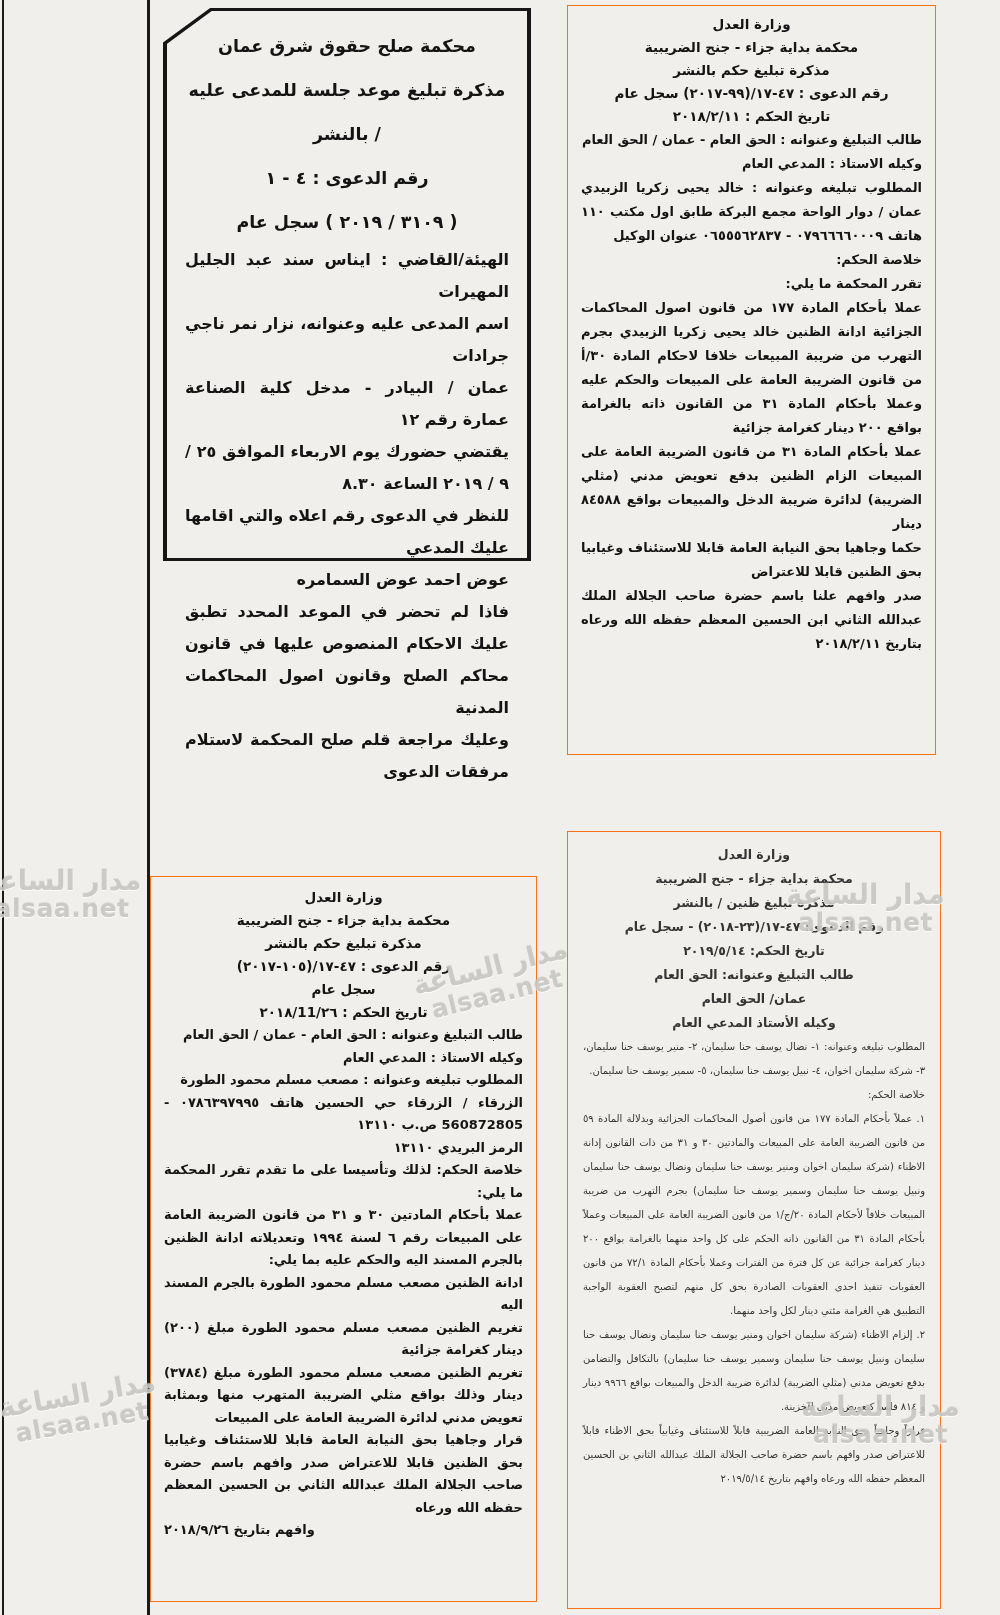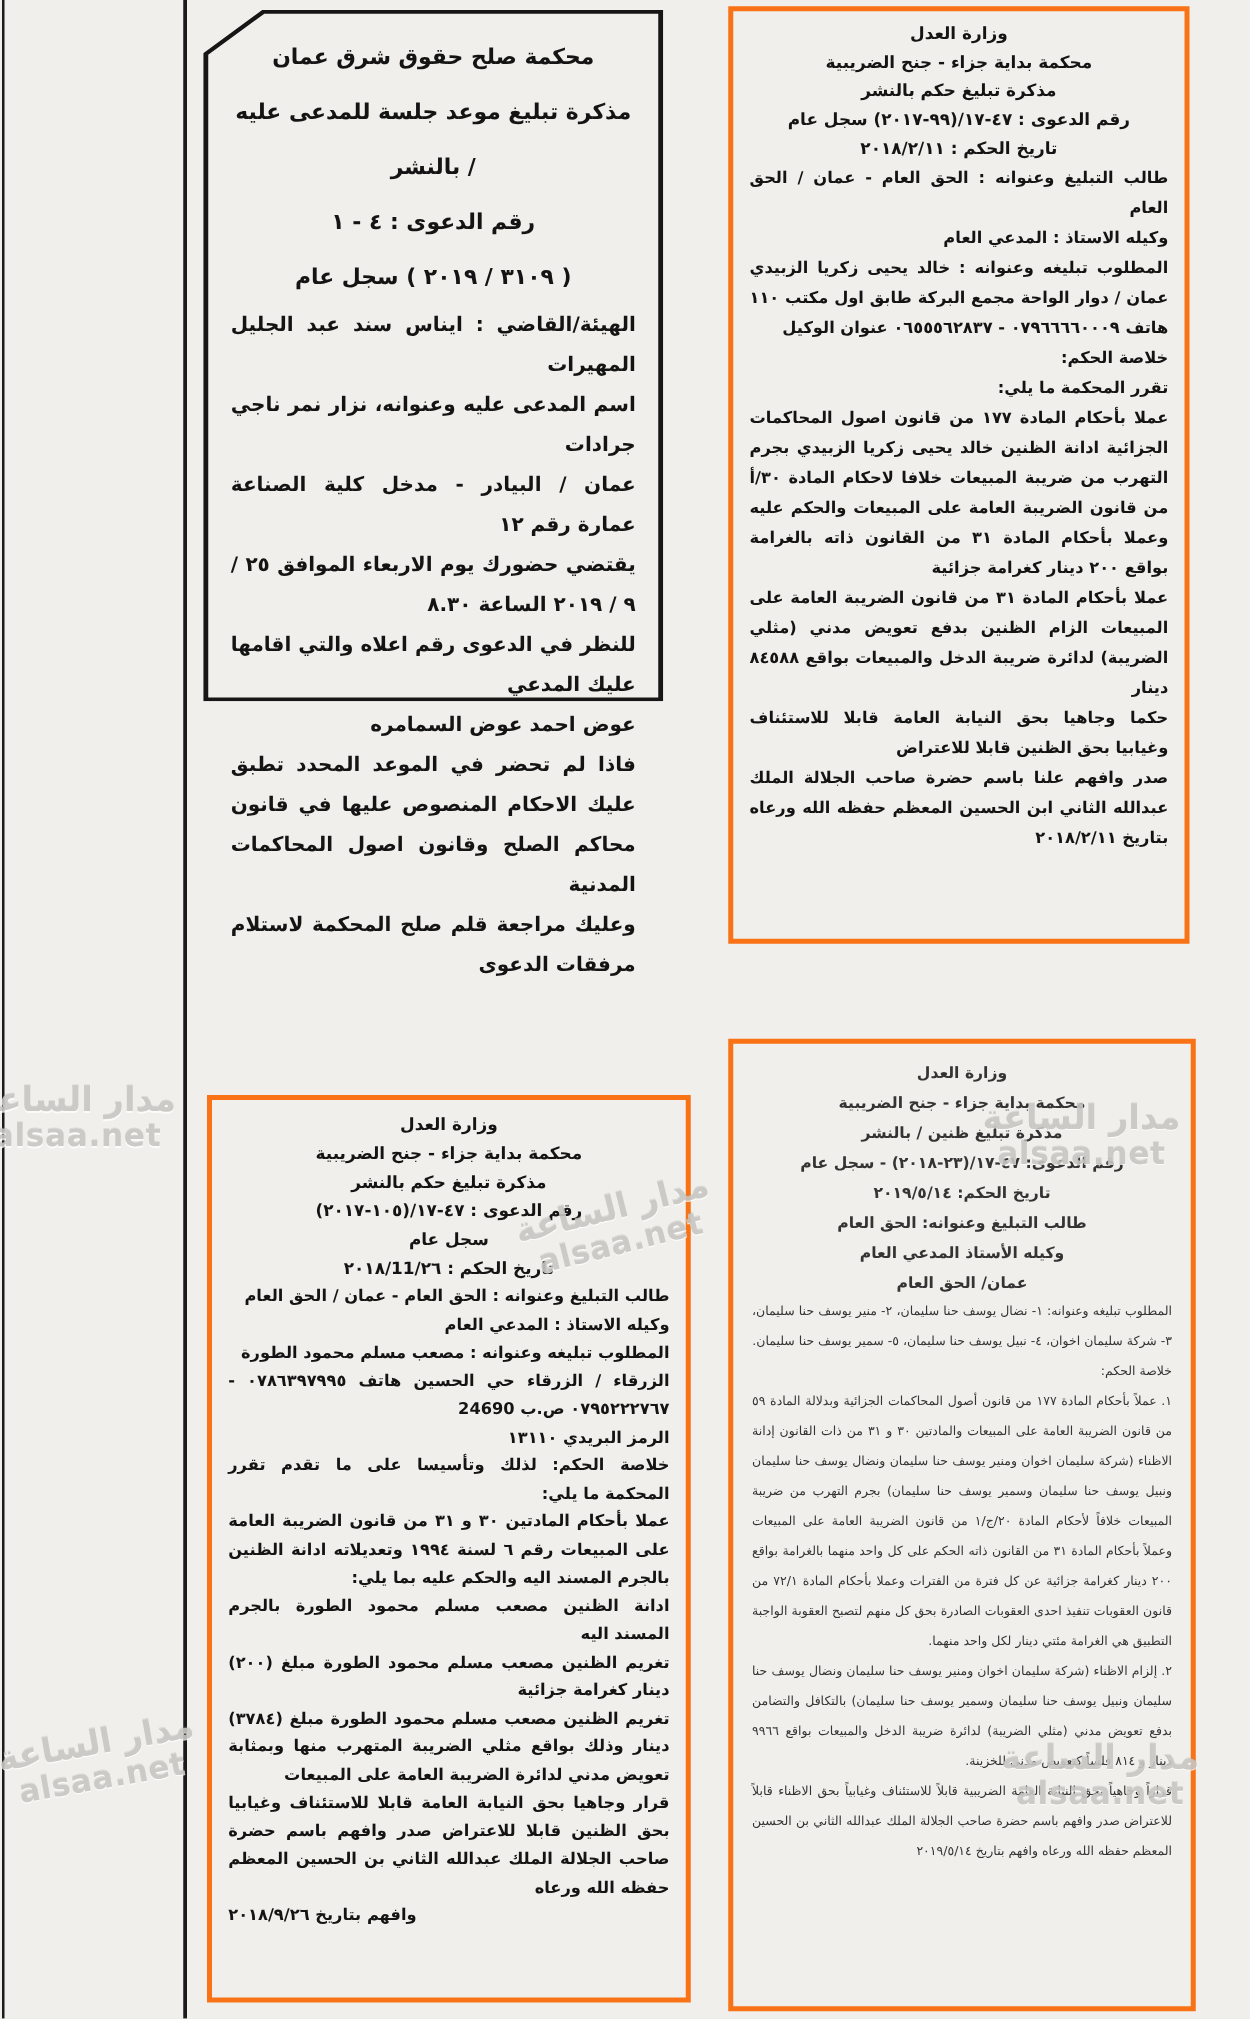--- a/index.html
+++ b/index.html
@@ -6,21 +6,21 @@
   .page{
     position:relative;width:1000px;height:1615px;margin:0 auto;
     background:#f0efeb;overflow:hidden;
     font-family:"DejaVu Sans", sans-serif;color:#161616;
   }
   .vrule{position:absolute;top:0;height:1615px;background:#1b1b1b;}
   .vrule.edge{left:2px;width:2px;}
   .vrule.center{left:147px;width:3px;}
 
   .box{position:absolute;box-sizing:border-box;color:#141414;}
-  .bordered{border:4px solid #f97316;margin-left:16px;}
+  .bordered{border:1px solid #f97316;}
 
   
   .box1{left:163px;top:8px;width:368px;height:553px;}
   .box1 .outline{position:absolute;inset:0;width:100%;height:100%;}
   .box1 .content{position:relative;padding:16px 22px 0 22px;}
   .box1 .hdr{font-size:17.5px;font-weight:bold;line-height:44px;text-align:center;margin:0;}
   .box1 .par{font-size:16px;font-weight:bold;line-height:32px;text-align:justify;margin:0;}
 
   
   .box2{left:567px;top:5px;width:369px;height:750px;padding:7px 13px;}
@@ -101,40 +101,40 @@
   <div class="box bordered box3">
     <p class="hdr">وزارة العدل</p>
     <p class="hdr">محكمة بداية جزاء - جنح الضريبية</p>
     <p class="hdr">مذكرة تبليغ حكم بالنشر</p>
     <p class="hdr">رقم الدعوى : ٤٧-١٧/(١٠٥-٢٠١٧)</p>
     <p class="hdr">سجل عام</p>
     <p class="hdr">تاريخ الحكم : ٢٠١٨/11/٢٦</p>
     <p class="par">طالب التبليغ وعنوانه : الحق العام - عمان / الحق العام</p>
     <p class="par">وكيله الاستاذ : المدعي العام</p>
     <p class="par">المطلوب تبليغه وعنوانه : مصعب مسلم محمود الطورة</p>
-    <p class="par">الزرقاء / الزرقاء حي الحسين هاتف ٠٧٨٦٣٩٧٩٩٥ - ٠٧٩٥٢٢٢٧٦٧ ص.ب 24690</p>
+    <p class="par">الزرقاء / الزرقاء حي الحسين هاتف ٠٧٨٦٣٩٧٩٩٥ - 560872805 ص.ب ١٣١١٠</p>
     <p class="par">الرمز البريدي ١٣١١٠</p>
     <p class="par">خلاصة الحكم: لذلك وتأسيسا على ما تقدم تقرر المحكمة ما يلي:</p>
     <p class="par">عملا بأحكام المادتين ٣٠ و ٣١ من قانون الضريبة العامة على المبيعات رقم ٦ لسنة ١٩٩٤ وتعديلاته ادانة الظنين بالجرم المسند اليه والحكم عليه بما يلي:</p>
     <p class="par">ادانة الظنين مصعب مسلم محمود الطورة بالجرم المسند اليه</p>
     <p class="par">تغريم الظنين مصعب مسلم محمود الطورة مبلغ (٢٠٠) دينار كغرامة جزائية</p>
     <p class="par">تغريم الظنين مصعب مسلم محمود الطورة مبلغ (٣٧٨٤) دينار وذلك بواقع مثلي الضريبة المتهرب منها وبمثابة تعويض مدني لدائرة الضريبة العامة على المبيعات</p>
     <p class="par">قرار وجاهيا بحق النيابة العامة قابلا للاستئناف وغيابيا بحق الظنين قابلا للاعتراض صدر وافهم باسم حضرة صاحب الجلالة الملك عبدالله الثاني بن الحسين المعظم حفظه الله ورعاه</p>
     <p class="par ctr">وافهم بتاريخ ٢٠١٨/٩/٢٦</p>
   </div>
 
   <div class="box bordered box4">
     <p class="hdr">وزارة العدل</p>
     <p class="hdr">محكمة بداية جزاء - جنح الضريبية</p>
     <p class="hdr">مذكرة تبليغ ظنين / بالنشر</p>
     <p class="hdr">رقم الدعوى: ٤٧-١٧/(٢٣-٢٠١٨) - سجل عام</p>
     <p class="hdr">تاريخ الحكم: ٢٠١٩/٥/١٤</p>
     <p class="hdr">طالب التبليغ وعنوانه: الحق العام</p>
+    <p class="hdr">عمان/ الحق العام</p>
     <p class="hdr">وكيله الأستاذ المدعي العام</p>
-    <p class="hdr">عمان/ الحق العام</p>
     <p class="par">المطلوب تبليغه وعنوانه: ١- نضال يوسف حنا سليمان، ٢- منير يوسف حنا سليمان، ٣- شركة سليمان اخوان، ٤- نبيل يوسف حنا سليمان، ٥- سمير يوسف حنا سليمان.</p>
     <p class="par">خلاصة الحكم:</p>
     <p class="par">١. عملاً بأحكام المادة ١٧٧ من قانون أصول المحاكمات الجزائية وبدلالة المادة ٥٩ من قانون الضريبة العامة على المبيعات والمادتين ٣٠ و ٣١ من ذات القانون إدانة الاظناء (شركة سليمان اخوان ومنير يوسف حنا سليمان ونضال يوسف حنا سليمان ونبيل يوسف حنا سليمان وسمير يوسف حنا سليمان) بجرم التهرب من ضريبة المبيعات خلافاً لأحكام المادة ٢٠/ج/١ من قانون الضريبة العامة على المبيعات وعملاً بأحكام المادة ٣١ من القانون ذاته الحكم على كل واحد منهما بالغرامة بواقع ٢٠٠ دينار كغرامة جزائية عن كل فترة من الفترات وعملا بأحكام المادة ٧٢/١ من قانون العقوبات تنفيذ احدى العقوبات الصادرة بحق كل منهم لتصبح العقوبة الواجبة التطبيق هي الغرامة مئتي دينار لكل واحد منهما.</p>
     <p class="par">٢. إلزام الاظناء (شركة سليمان اخوان ومنير يوسف حنا سليمان ونضال يوسف حنا سليمان ونبيل يوسف حنا سليمان وسمير يوسف حنا سليمان) بالتكافل والتضامن بدفع تعويض مدني (مثلي الضريبة) لدائرة ضريبة الدخل والمبيعات بواقع ٩٩٦٦ دينار و ٨١٤ فلساً كتعويض مدني للخزينة.</p>
     <p class="par">قراراً وجاهياً بحق النيابة العامة الضريبية قابلاً للاستئناف وغيابياً بحق الاظناء قابلاً للاعتراض صدر وافهم باسم حضرة صاحب الجلالة الملك عبدالله الثاني بن الحسين المعظم حفظه الله ورعاه وافهم بتاريخ ٢٠١٩/٥/١٤</p>
   </div>
 
   <div class="wm wm1">
     <span class="ar">مدار الساعة</span>
     <span class="en">alsaa.net</span>

